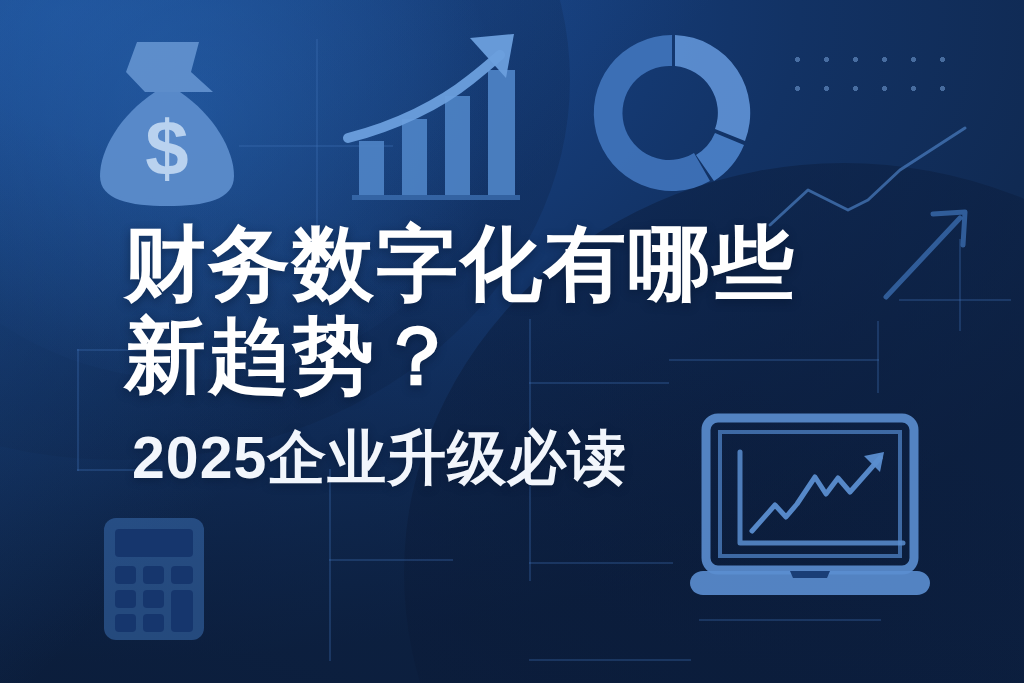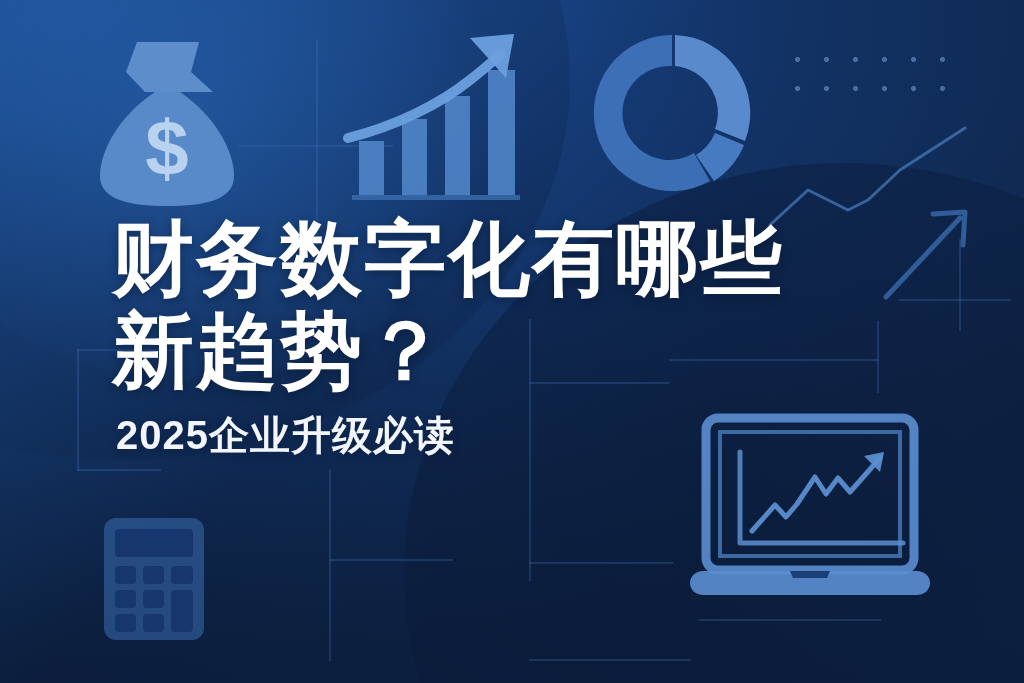--- a/index.html
+++ b/index.html
@@ -86,33 +86,34 @@
   }
 
   
   .text-block {
     position: absolute;
     left: 112px;
     top: 213px;
     width: 830px;
   }
   .headline {
-    margin: 0;
+    margin: 12px;
     color: #ffffff;
     font-size: 82px;
     line-height: 1.12;
     font-weight: 700;
     letter-spacing: 2px;
     text-shadow: 0 3px 10px rgba(5,18,40,0.45);
     white-space: pre-line;
+    font-family: Liberation Mono, monospace;
   }
   .subline {
-    margin: 16px 0 0 4px;
+    margin: 16px 0 0 20px;
     color: #f2f6fc;
-    font-size: 40px;
+    font-size: 59px;
     line-height: 1.12;
     font-weight: 600;
     letter-spacing: 1px;
     text-shadow: 0 2px 8px rgba(5,18,40,0.40);
   }
 </style>
 </head>
 <body>
 
 <div class="poster">

